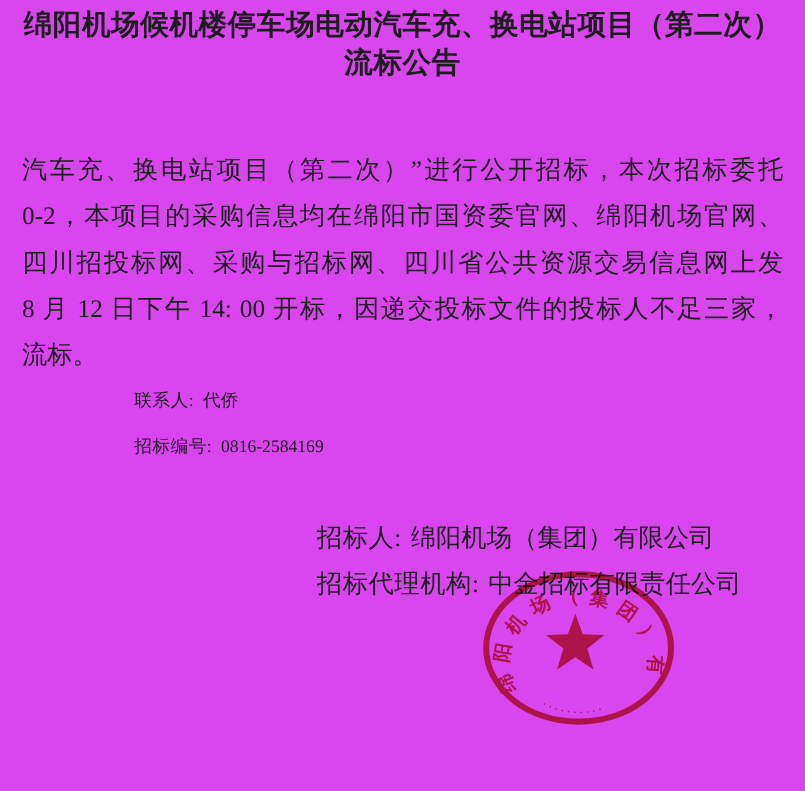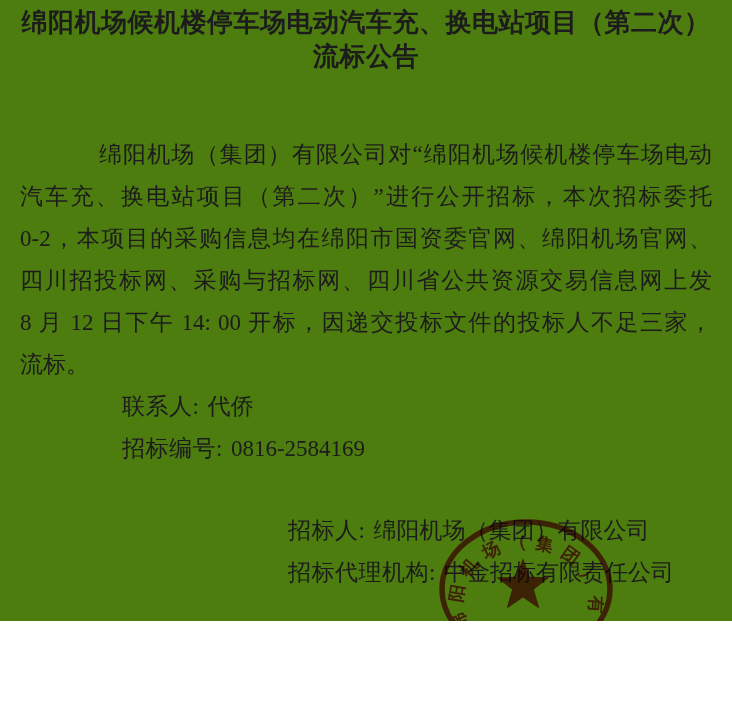--- a/index.html
+++ b/index.html
@@ -1,20 +1,20 @@
 <!DOCTYPE html>
 <html><head>
 <meta charset="utf-8">
 <style>
   html, body { margin: 0; padding: 0; background: #ffffff; }
   .page {
     position: relative;
     width: 732px;
-    height: 621px;
-    background: #4d7c0f;
+    height: 719px;
+    background: #d946ef;
     font-family: "Liberation Serif", "DejaVu Serif", serif;
     color: #1c1c1c;
     overflow: hidden;
     box-sizing: border-box;
     padding: 0 20px;
   }
   .title-line {
     font-weight: bold;
     font-size: 26px;
     line-height: 34px;
@@ -26,21 +26,21 @@
   .para-line {
     font-size: 23px;
     line-height: 42px;
     text-align: justify;
     text-align-last: justify;
     white-space: normal;
   }
   .para-line.first { padding-left: 79px; }
   .para-line.last { text-align-last: auto; }
   .contact-line {
-    font-size: 23px;
+    font-size: 16px;
     line-height: 42px;
     padding-left: 102px;
   }
   .sig-block { margin-top: 40px; }
   .sig-line {
     font-size: 23px;
     line-height: 42px;
     padding-left: 268px;
   }
   .date-line {
@@ -64,21 +64,20 @@
 </style>
 </head>
 <body>
 
 <div class="page">
 
   <div class="title-line first">绵阳机场候机楼停车场电动汽车充、换电站项目（第二次）</div>
   <div class="title-line">流标公告</div>
 
   <div class="para">
-      <div class="para-line first">绵阳机场（集团）有限公司对“绵阳机场候机楼停车场电动</div>
       <div class="para-line">汽车充、换电站项目（第二次）”进行公开招标，本次招标委托</div>
       <div class="para-line">0-2，本项目的采购信息均在绵阳市国资委官网、绵阳机场官网、</div>
       <div class="para-line">四川招投标网、采购与招标网、四川省公共资源交易信息网上发</div>
       <div class="para-line">8 月 12 日下午 14: 00 开标，因递交投标文件的投标人不足三家，</div>
       <div class="para-line last">流标。</div>
     </div>
 
   <div class="contact-line">
     <span class="label">联系人:</span><span class="value">代侨</span>
   </div>

